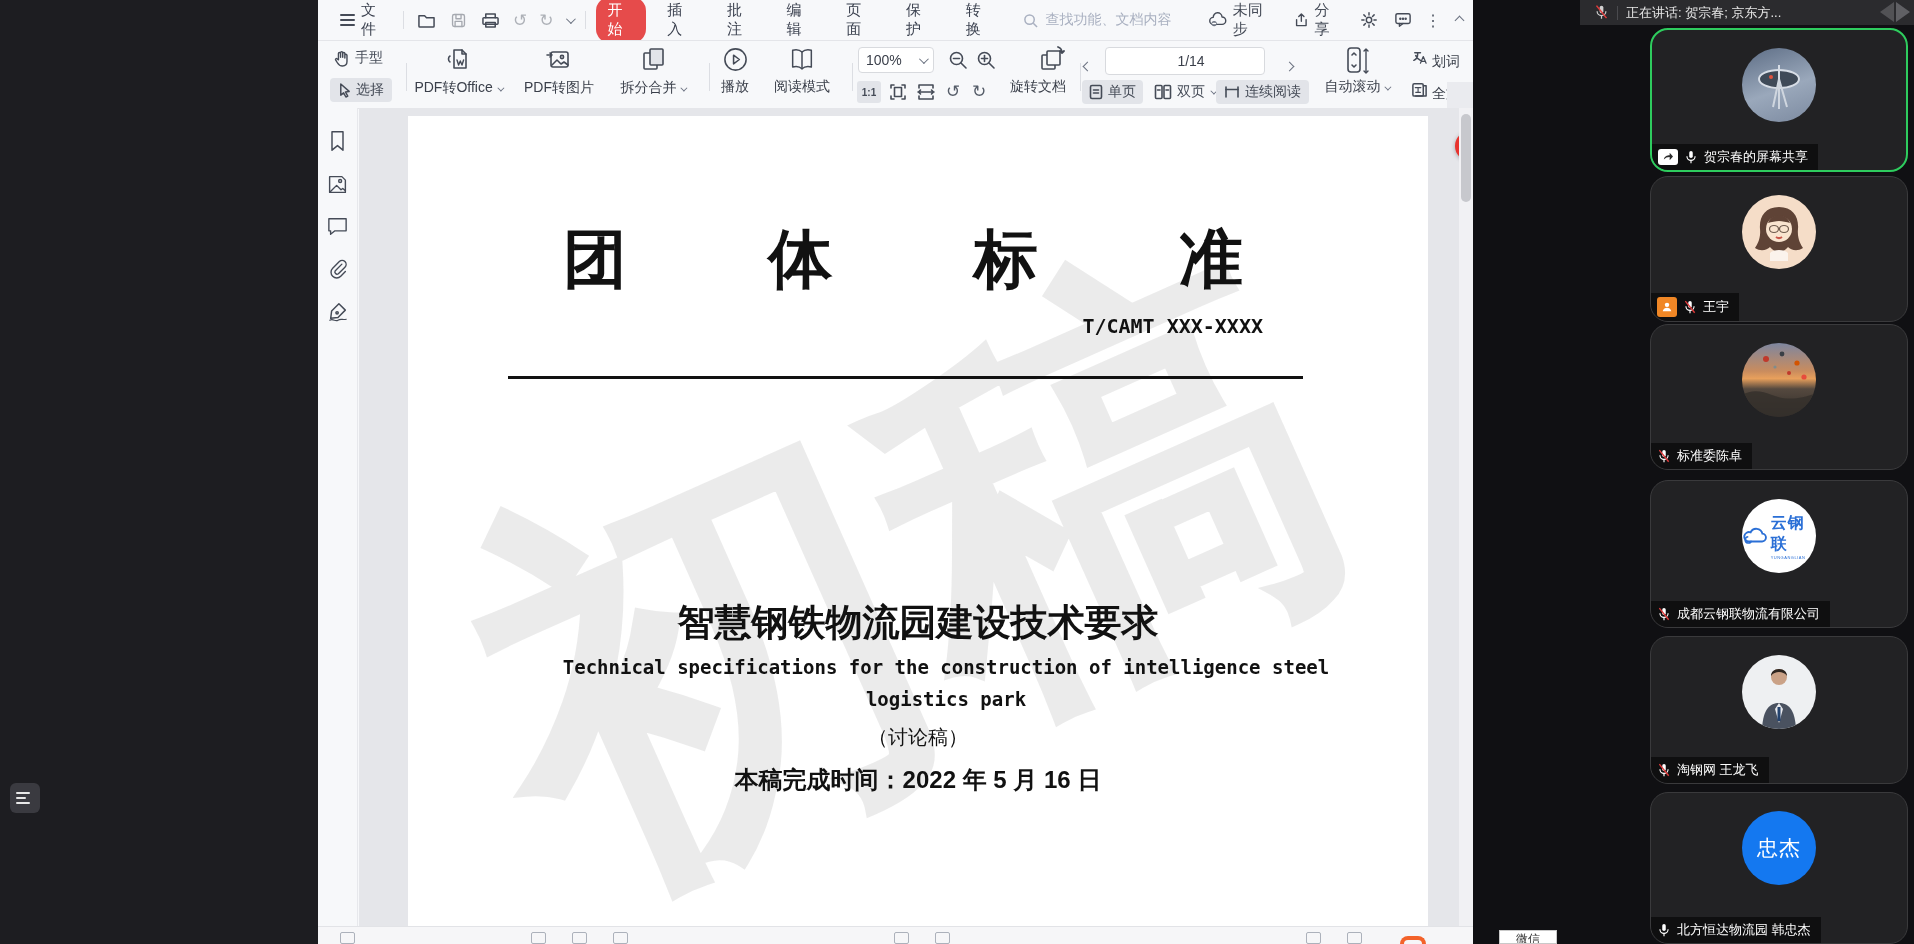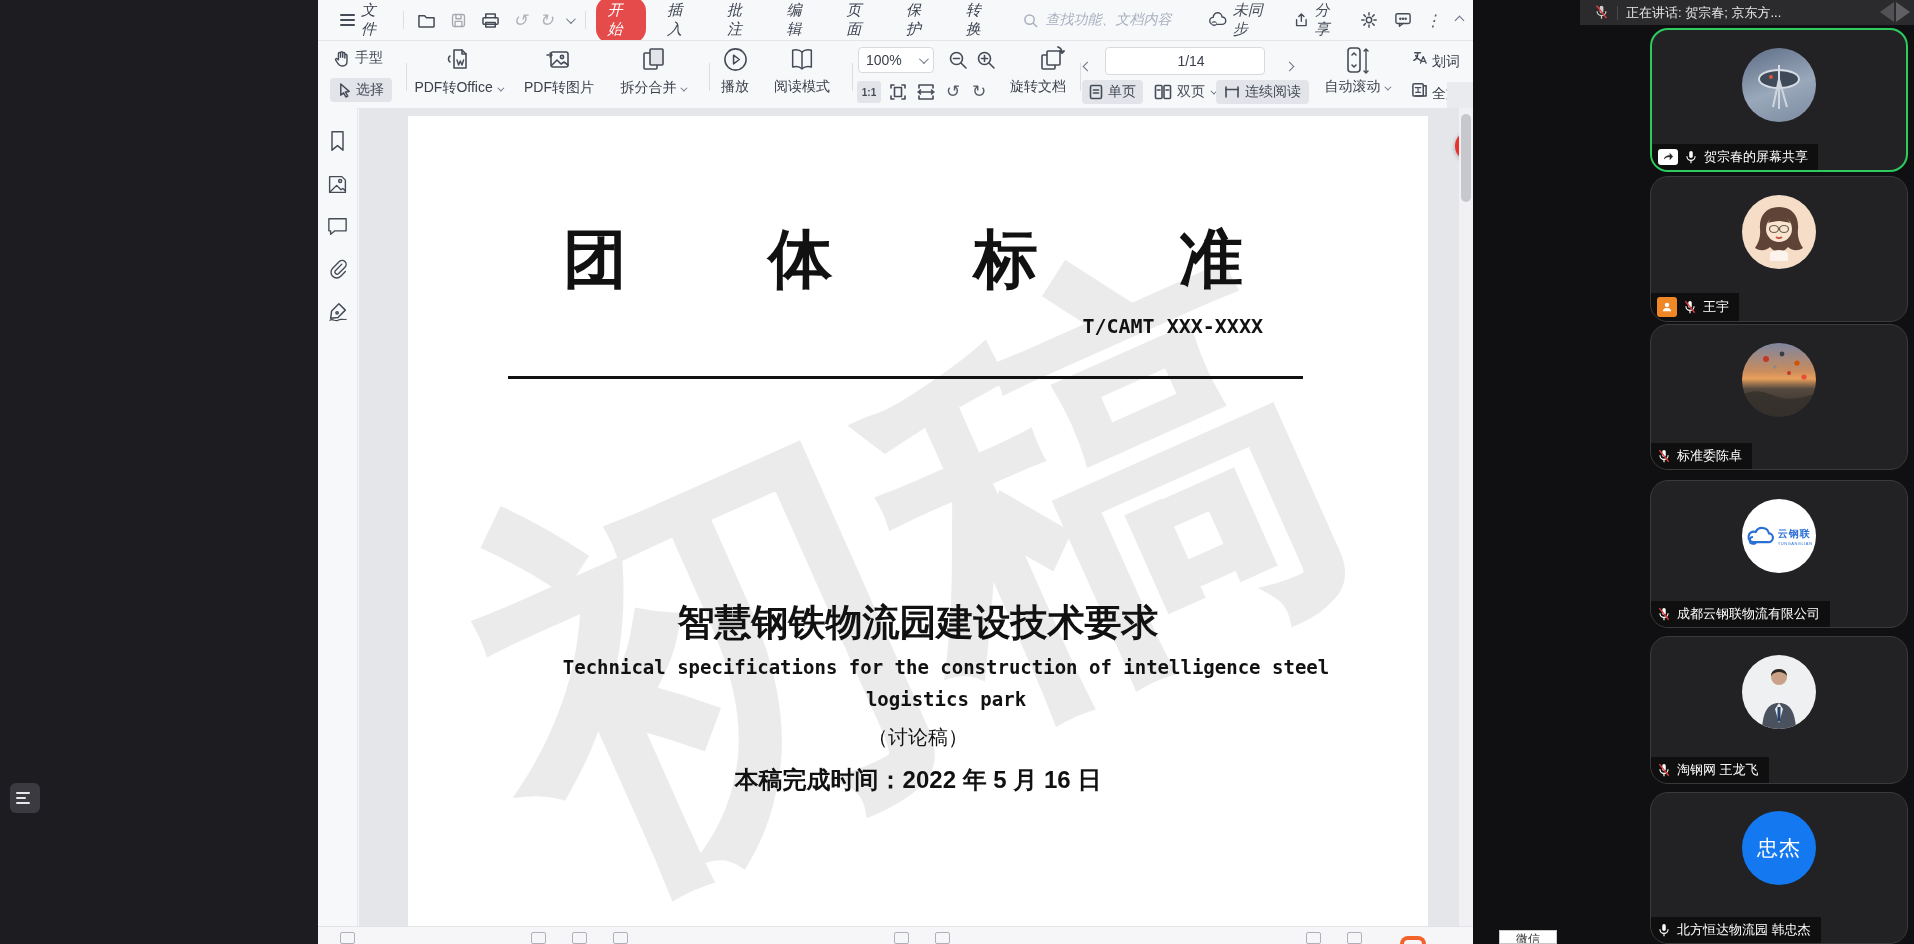--- a/index.html
+++ b/index.html
@@ -8,21 +8,21 @@
   .abs { position:absolute; }
 
   
   .left-desktop { left:0; top:0; width:318px; height:944px; background:#1d1d21; }
   .desk-btn { left:10px; top:783px; width:30px; height:30px; background:#3a3a40; border-radius:6px; display:flex; flex-direction:column; justify-content:center; gap:3px; padding:0 6px; }
   .desk-btn i { display:block; height:2px; background:#e8e8e8; border-radius:1px; }
   .desk-btn i:nth-child(1){width:14px}.desk-btn i:nth-child(2){width:10px}.desk-btn i:nth-child(3){width:14px}
 
   
   .app { left:318px; top:0; width:1155px; height:944px; background:#f7f8fa; }
-  .menubar { position:absolute; left:0; top:0; width:100%; height:40px; background:#f7f8fa; display:flex; align-items:center; color:#3c4250; font-size:15px;font-style:italic; }
+  .menubar { position:absolute; left:0; top:0; width:100%; height:40px; background:#f7f8fa; display:flex; align-items:center; color:#3c4250; font-size:15px; }
   .mb-item { display:flex; align-items:center; gap:6px; padding:0 10px; height:40px; cursor:default; }
   .vdiv { width:1px; height:18px; background:#dcdee3; margin:0 6px; }
   .hdiv { position:absolute; left:0; width:100%; height:1px; background:#e4e5e9; }
   .tab { padding:4px 11px; border-radius:14px; margin:0 5px; font-size:15px; color:#3c4250; }
   .tab.active { background:#e64b4b; color:#fff; }
   .searchbox { display:flex; align-items:center; gap:7px; color:#a9b0c0; font-size:14px; margin-left:14px; width:185px; }
   .tbtn { display:flex; align-items:center; gap:5px; color:#454b57; }
   .ham { display:flex; flex-direction:column; gap:3px; }
   .ham i { width:15px; height:2px; background:#454b57; border-radius:1px; }
   .chev { display:inline-block; width:7px; height:7px; border-right:1.6px solid #6b7280; border-bottom:1.6px solid #6b7280; }
@@ -71,21 +71,21 @@
   .arr.r { transform:rotate(180deg); border-right-color:#66666a; }
 
   .tile { position:absolute; left:1650px; width:258px; height:144px; background:#222224; border:1px solid #3a3a3c; border-radius:18px; overflow:hidden; }
   .tile.active { border:2px solid #2ecc5e; }
   .avatar { position:absolute; left:50%; top:18px; transform:translateX(-50%); width:74px; height:74px; border-radius:50%; overflow:hidden; display:flex; align-items:center; justify-content:center; }
   .namebar { position:absolute; left:0; bottom:0; max-width:100%; background:rgba(8,8,8,.72); display:flex; align-items:center; gap:6px; padding:4px 10px 4px 6px; color:#fff; font-size:13px; white-space:nowrap; }
   .badge-orange { width:20px; height:20px; background:#f08726; border-radius:3px; display:flex; align-items:center; justify-content:center; flex:none; }
   .ss-badge { width:20px; height:16px; background:#fff; border-radius:3px; display:flex; align-items:center; justify-content:center; flex:none; }
   .av-blue { background:#1478f0; color:#fff; font-size:21px; letter-spacing:1px; }
   .av-logo { background:#fff; flex-direction:column; }
-  .av-logo .lg-cn { color:#2a6fd6; font-size:10px; font-weight:bold; letter-spacing:1px; }
+  .av-logo .lg-cn { color:#2a6fd6; font-size:16px; font-weight:bold; letter-spacing:1px; }
   .av-logo .lg-en { color:#2a6fd6; font-size:4px; letter-spacing:.5px; }
   .wechat-tip { position:absolute; left:1499px; top:930px; width:58px; height:14px; background:#fff; border:1px solid #c9c9c9; color:#333; font-size:12px; text-align:center; line-height:16px; overflow:hidden; }
   .orange-sliver { position:absolute; left:1400px; top:936px; width:26px; height:8px; border-radius:8px 8px 0 0; border:4px solid #f3622a; border-bottom:none; }
 </style>
 </head>
 <body>
 
 <div class="screen">
 
   <div class="abs left-desktop"></div>

